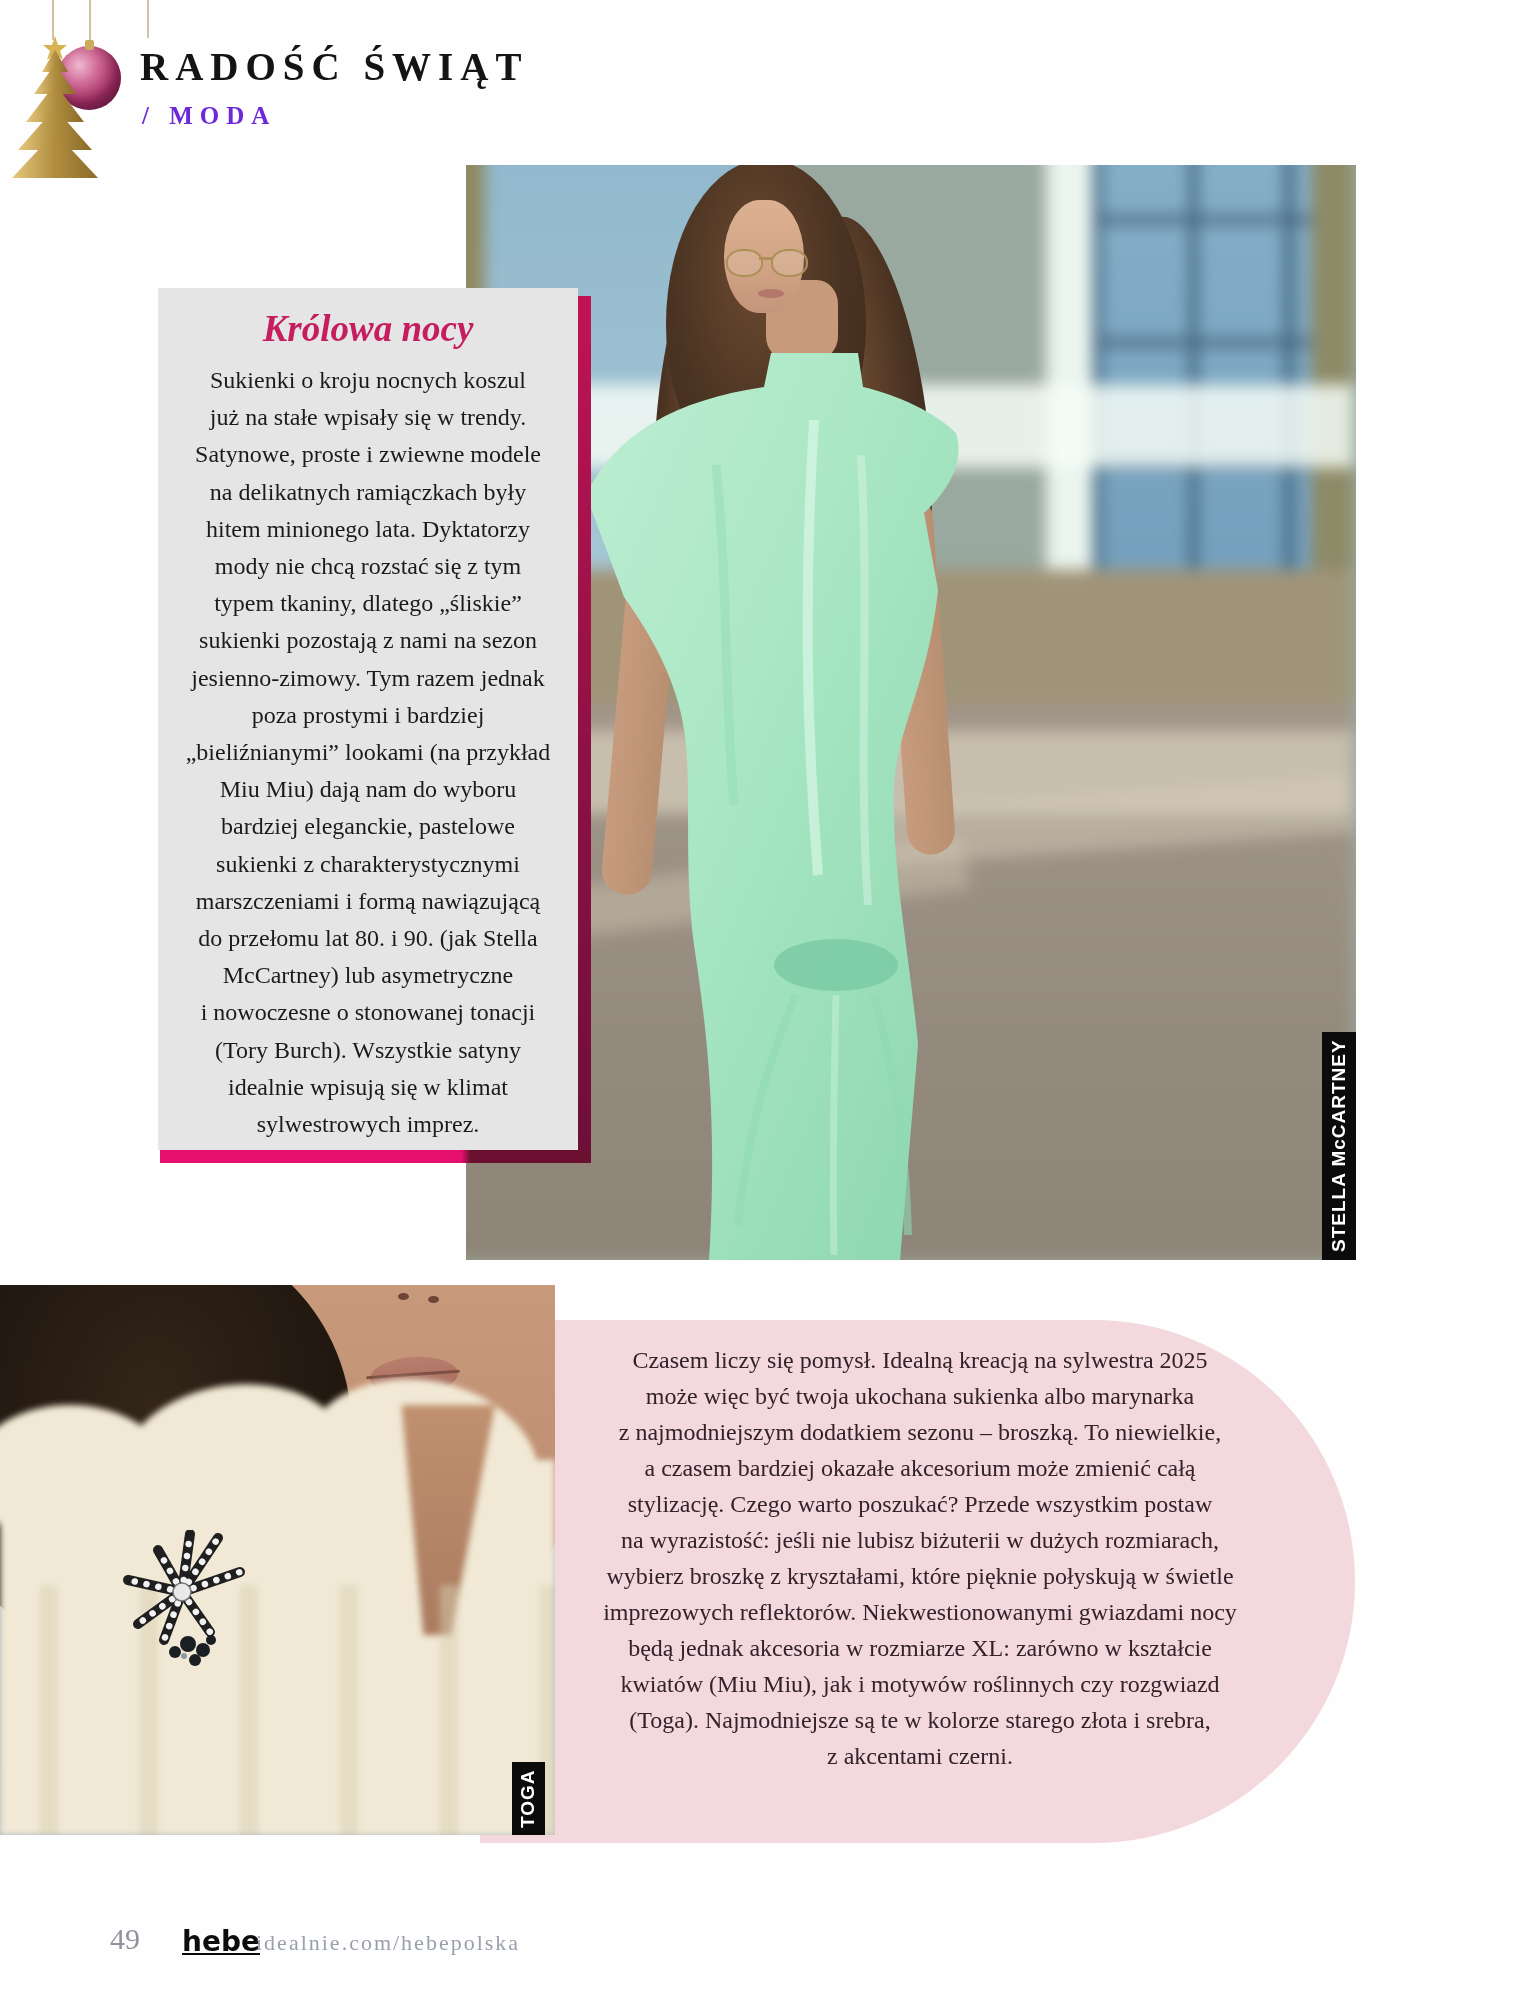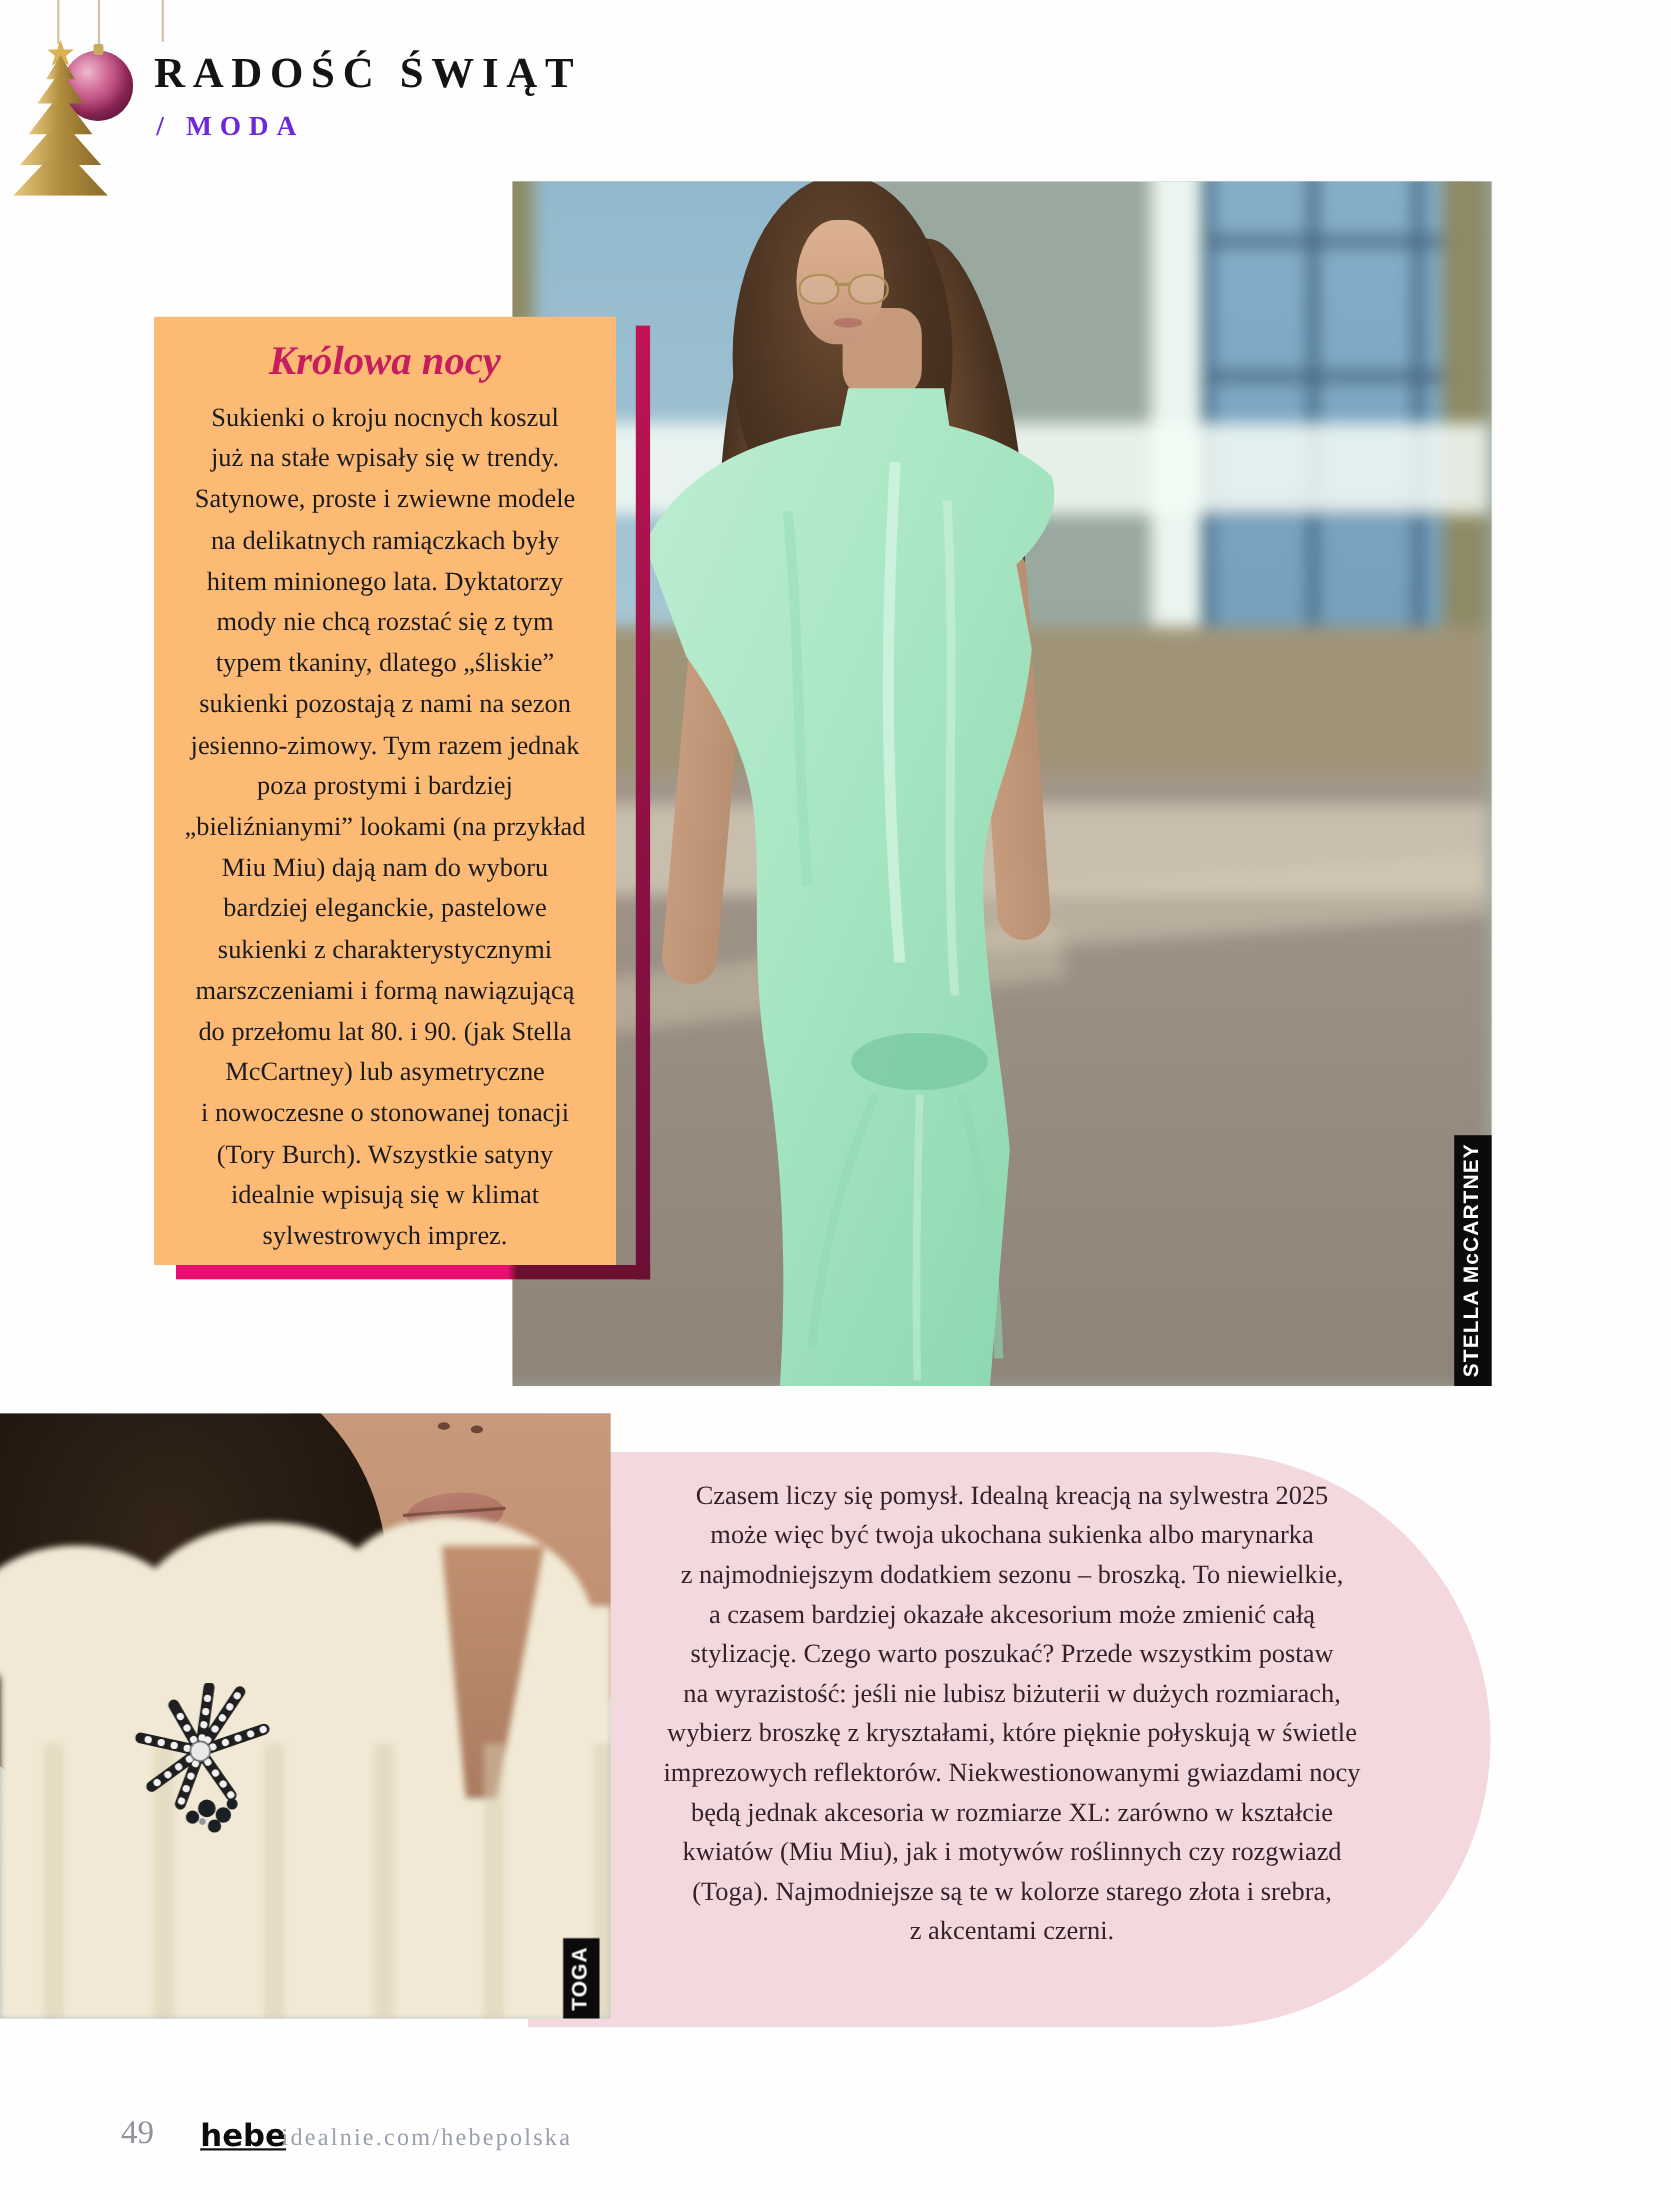--- a/index.html
+++ b/index.html
@@ -10,21 +10,21 @@
   
   .kicker{left:140px;top:44px;font-size:39px;font-weight:700;letter-spacing:7px;color:#141414;}
   .section-label{left:142px;top:102px;font-size:25px;font-weight:700;letter-spacing:7px;color:#6d28d9;}
   .string{width:2px;background:#cfc3a0;top:0;}
   .ball{left:57px;top:46px;width:64px;height:64px;border-radius:50%;
         background:radial-gradient(circle at 35% 30%, #f0b9cf 0%, #d06a97 30%, #a63066 62%, #6f1c44 100%);
         box-shadow:inset -6px -8px 14px rgba(60,10,40,.45);}
   .ball-cap{left:85px;top:40px;width:9px;height:10px;background:#c9ab5e;border-radius:2px;}
 
   
-  .white-box{left:140px;top:288px;width:420px;height:862px;background:#fdba74;z-index:5;}
+  .white-box{left:158px;top:288px;width:420px;height:862px;background:#e5e5e5;z-index:5;}
   .white-box-inner{position:absolute;left:6px;right:6px;top:18px;}
   .title-1{font-style:italic;font-weight:700;font-size:37px;line-height:46px;color:#c51d5e;text-align:center;}
   .body-1{margin-top:10px;white-space:pre-line;text-align:center;
           font-size:24px;line-height:37.2px;color:#1b1b1d;}
   .strip-right{left:578px;top:296px;width:13px;height:867px;z-index:6;
                background:linear-gradient(180deg,#c01355 0%,#8c1143 55%,#6d0f38 100%);}
   .strip-bottom{left:160px;top:1150px;width:431px;height:13px;z-index:6;
                 background:linear-gradient(90deg,#e50f6d 0%,#e50f6d 70%,#6b1030 72%,#6b1030 100%);}
 
   

